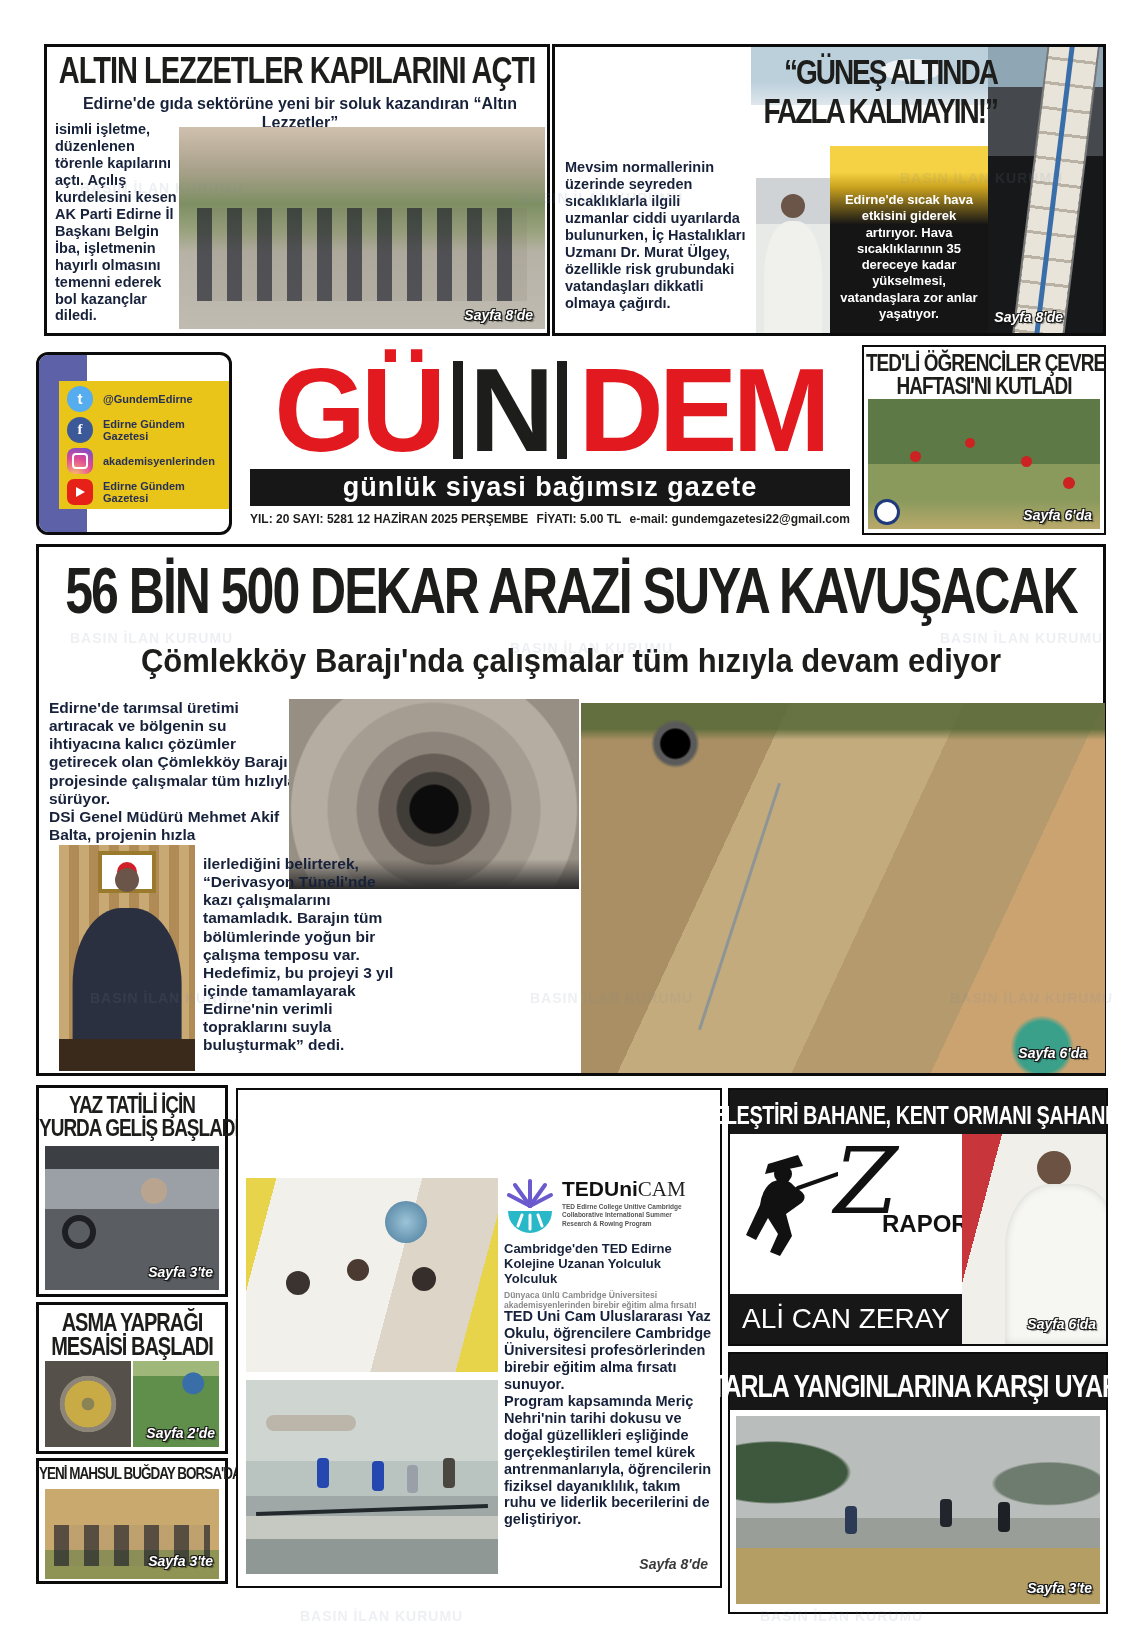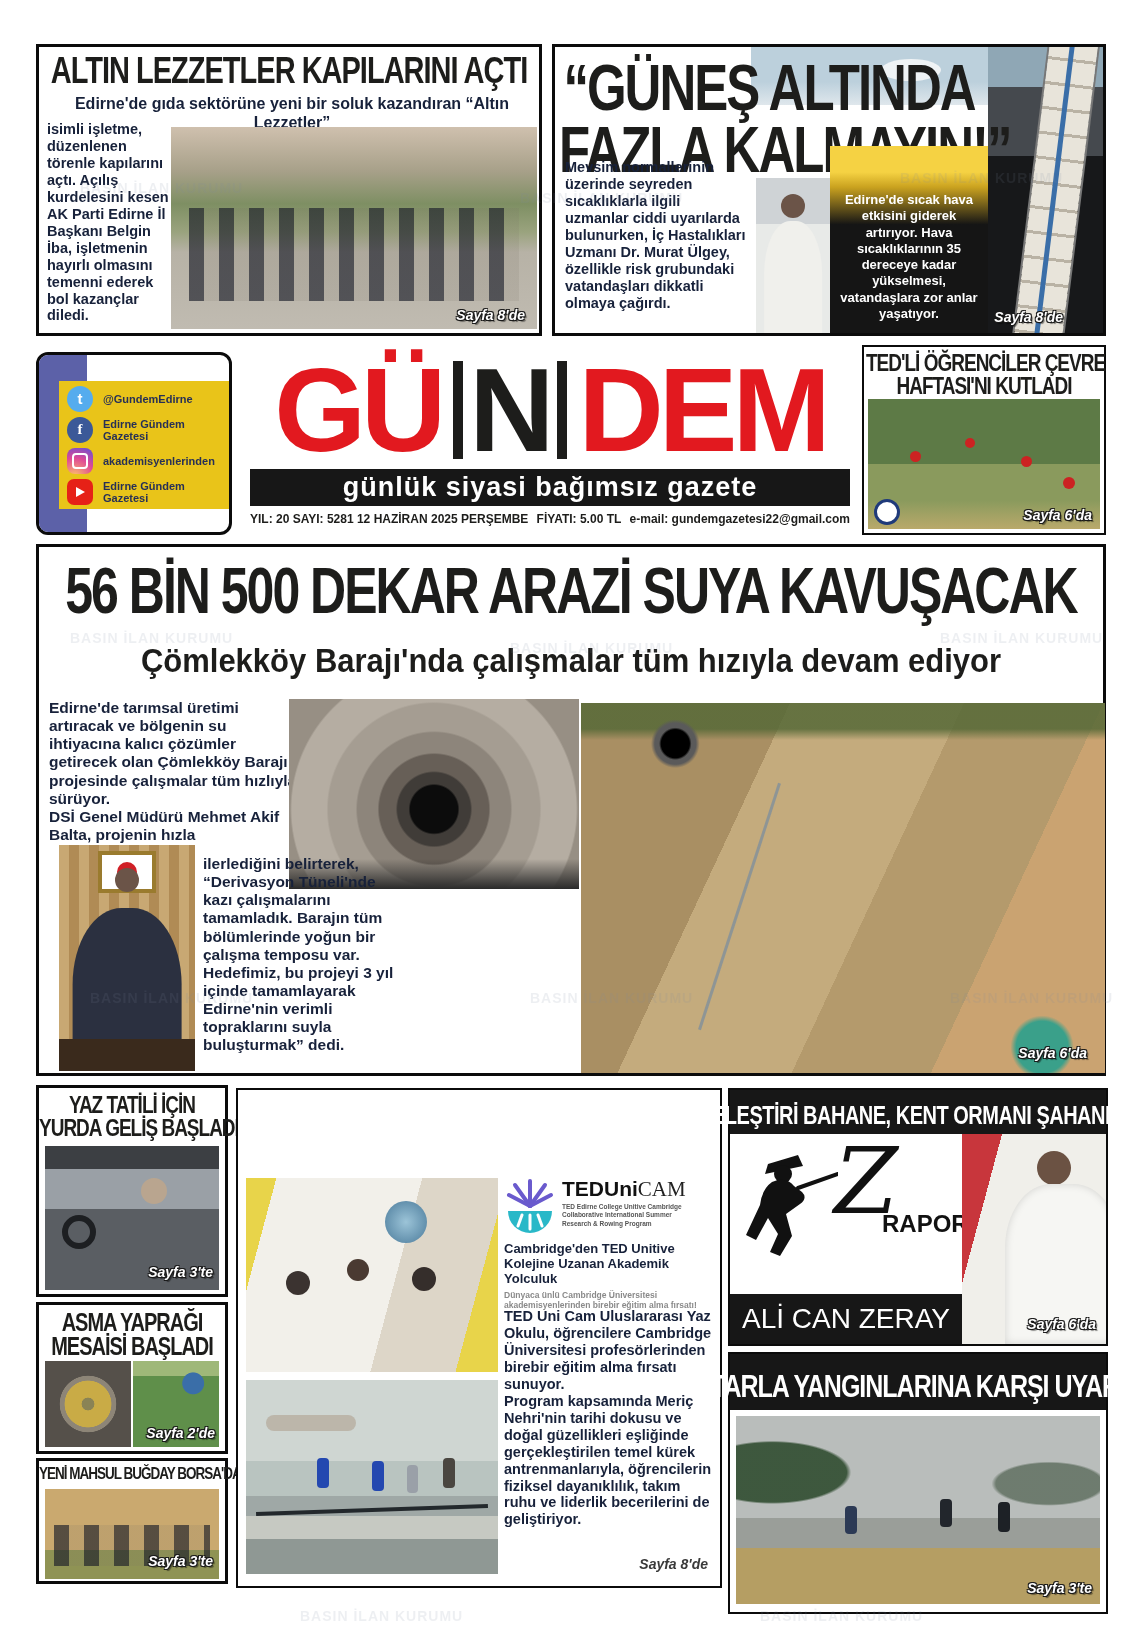--- a/index.html
+++ b/index.html
@@ -44,21 +44,21 @@
   <span class="wm" style="left:900px;top:170px">BASIN İLAN KURUMU</span>
   <span class="wm" style="left:70px;top:630px">BASIN İLAN KURUMU</span>
   <span class="wm" style="left:510px;top:640px">BASIN İLAN KURUMU</span>
   <span class="wm" style="left:940px;top:630px">BASIN İLAN KURUMU</span>
   <span class="wm" style="left:90px;top:990px">BASIN İLAN KURUMU</span>
   <span class="wm" style="left:530px;top:990px">BASIN İLAN KURUMU</span>
   <span class="wm" style="left:950px;top:990px">BASIN İLAN KURUMU</span>
   <span class="wm" style="left:300px;top:1608px">BASIN İLAN KURUMU</span>
   <span class="wm" style="left:760px;top:1608px">BASIN İLAN KURUMU</span>
 
-  <div class="box" style="left:36px;top:44px;width:506px;height:292px">
+  <div class="box" style="left:44px;top:44px;width:506px;height:292px">
     <div class="abs hl" style="left:4px;top:5px;width:492px;font-size:29px">
       <span class="tall">ALTIN LEZZETLER KAPILARINI AÇTI</span>
     </div>
     <div class="abs body-txt" style="left:14px;top:48px;width:478px;font-size:16px;text-align:center">Edirne'de gıda sektörüne yeni bir soluk kazandıran “Altın Lezzetler”</div>
     <div class="abs body-txt" style="left:8px;top:74px;width:122px;font-size:14.5px">isimli işletme, düzenlenen törenle kapılarını açtı. Açılış kurdelesini kesen AK Parti Edirne İl Başkanı Belgin İba, işletmenin hayırlı olmasını temenni ederek bol kazançlar diledi.</div>
     <div class="photo crowd" style="left:132px;top:80px;width:366px;height:202px;
          background:linear-gradient(180deg,#cfc0ae 0%,#a7a089 22%,#7e8f63 38%,#9aa37e 52%,#b7b2a6 62%,#c0bbb1 100%)"></div>
     <span class="pageref" style="right:14px;bottom:10px">Sayfa 8'de</span>
   </div>
 
@@ -69,21 +69,21 @@
       <div class="abs" style="left:55%;top:20%;width:60px;height:22px;border-radius:50%;background:#f4f6f7;opacity:.9"></div>
     </div>
 
     <div class="photo" style="left:433px;top:0;width:115px;height:286px;
          background:linear-gradient(180deg,#8fa7b5 0 14%,#45494e 14% 38%,#17181a 38% 100%)">
       <div class="abs" style="left:38%;top:-4%;width:42%;height:108%;transform:rotate(7deg);
            background:repeating-linear-gradient(180deg,#e8e4da 0 22px,#b9b2a4 22px 25px);box-shadow:0 0 0 2px #777"></div>
       <div class="abs" style="left:56%;top:-4%;width:5px;height:108%;transform:rotate(7deg);background:#3a6ea8"></div>
     </div>
 
-    <div class="abs hl" style="left:4px;top:8px;width:420px;font-size:51px;text-align:center">
+    <div class="abs hl" style="left:22px;top:8px;width:420px;font-size:28px;text-align:right">
       <span class="tall" style="letter-spacing:-2px">“GÜNEŞ ALTINDA</span><br>
       <span class="tall" style="letter-spacing:-2px;margin-top:10px">FAZLA KALMAYIN!”</span>
     </div>
     <div class="abs body-txt" style="left:10px;top:112px;width:182px;font-size:14.5px">Mevsim normallerinin üzerinde seyreden sıcaklıklarla ilgili uzmanlar ciddi uyarılarda bulunurken, İç Hastalıkları Uzmanı Dr. Murat Ülgey, özellikle risk grubundaki vatandaşları dikkatli olmaya çağırdı.</div>
 
     <div class="photo fig-head fig-light" style="left:201px;top:131px;width:74px;height:155px;
          background:linear-gradient(180deg,#cfd3d6 0 30%,#e8eae8 30% 100%)"></div>
 
     <div class="abs" style="left:275px;top:99px;width:158px;height:187px;
          background:linear-gradient(180deg,#f5d243 0 14%,#caa21f 22%,#151515 42% 100%)">
@@ -251,21 +251,21 @@
             <line x1="34" y1="37" x2="38" y2="48"></line>
           </g>
         </svg>
         <div>
           <div style="line-height:1">
             <span style="font-size:21px;font-weight:bold;color:#111">TEDUni</span><span style="font-size:21px;font-family:'Liberation Serif',serif;color:#222">CAM</span>
           </div>
           <div style="font-size:6.5px;font-weight:bold;color:#555;width:130px;line-height:1.3;margin-top:3px">TED Edirne College Unitive Cambridge Collaborative International Summer Research &amp; Rowing Program</div>
         </div>
       </div>
-      <div style="font-size:13px;font-weight:bold;color:#17213a;margin-top:8px;line-height:1.15">Cambridge'den TED Unitive Kolejine Uzanan Akademik Yolculuk</div>
+      <div style="font-size:13px;font-weight:bold;color:#17213a;margin-top:8px;line-height:1.15">Cambridge'den TED Edirne Kolejine Uzanan Yolculuk Yolculuk</div>
       <div style="font-size:8.5px;color:#8a8a8a;font-weight:bold;margin-top:3px;line-height:1.25">Dünyaca ünlü Cambridge Üniversitesi akademisyenlerinden birebir eğitim alma fırsatı!</div>
     </div>
 
     <div class="abs body-txt" style="left:266px;top:218px;width:212px;font-size:14.5px">
       <span>TED Uni Cam Uluslararası Yaz Okulu, öğrencilere Cambridge Üniversitesi profesörlerinden birebir eğitim alma fırsatı sunuyor.</span><br>
       <span>Program kapsamında Meriç Nehri'nin tarihi dokusu ve doğal güzellikleri eşliğinde gerçekleştirilen temel kürek antrenmanlarıyla, öğrencilerin fiziksel dayanıklılık, takım ruhu ve liderlik becerilerini de geliştiriyor.</span>
     </div>
 
     <div class="photo" style="left:8px;top:290px;width:252px;height:194px;
          background:linear-gradient(180deg,#cfd6d2 0 42%,#b9c4c0 42% 60%,#9fa8a6 60% 70%,#c6c9c2 70% 82%,#8f9894 82% 100%)">

